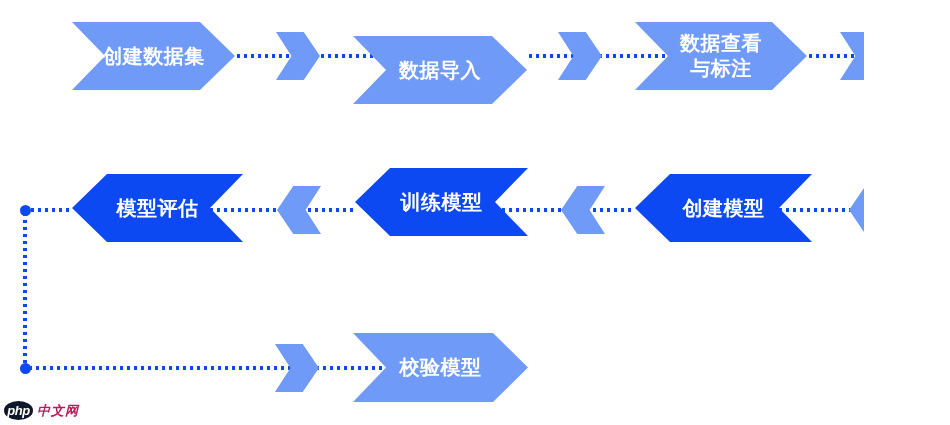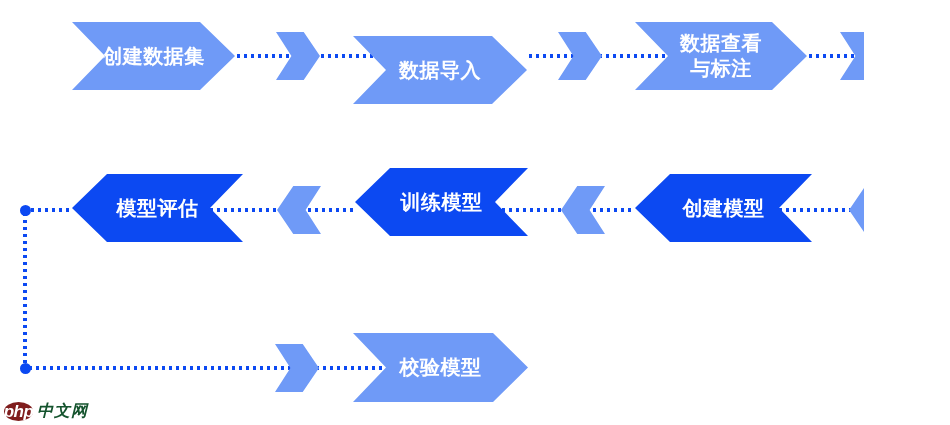--- a/index.html
+++ b/index.html
@@ -72,36 +72,36 @@
     left: 4px;
     top: 401px;
     display: flex;
     align-items: center;
     gap: 4px;
     z-index: 4;
   }
   .logo-badge {
     width: 29px;
     height: 19px;
-    background: #7f1d1d;
+    background: #0f172a;
     border-radius: 50%;
     color: #ffffff;
-    font-size: 17px;
+    font-size: 13px;
     font-weight: 700;
     font-style: italic;
     display: flex;
     align-items: center;
     justify-content: center;
     letter-spacing: -0.5px;
   }
   .logo-site {
-    font-size: 16px;
+    font-size: 13px;
     font-weight: 700;
     font-style: italic;
-    color: #14532d;
+    color: #be185d;
     letter-spacing: 1px;
   }
 </style>
 </head>
 <body>
 
 <div class="canvas">
 
   <div class="hline" style="left:237px; top:54px; width:149px;"></div>
   <div class="hline" style="left:529px; top:54px; width:139px;"></div>

